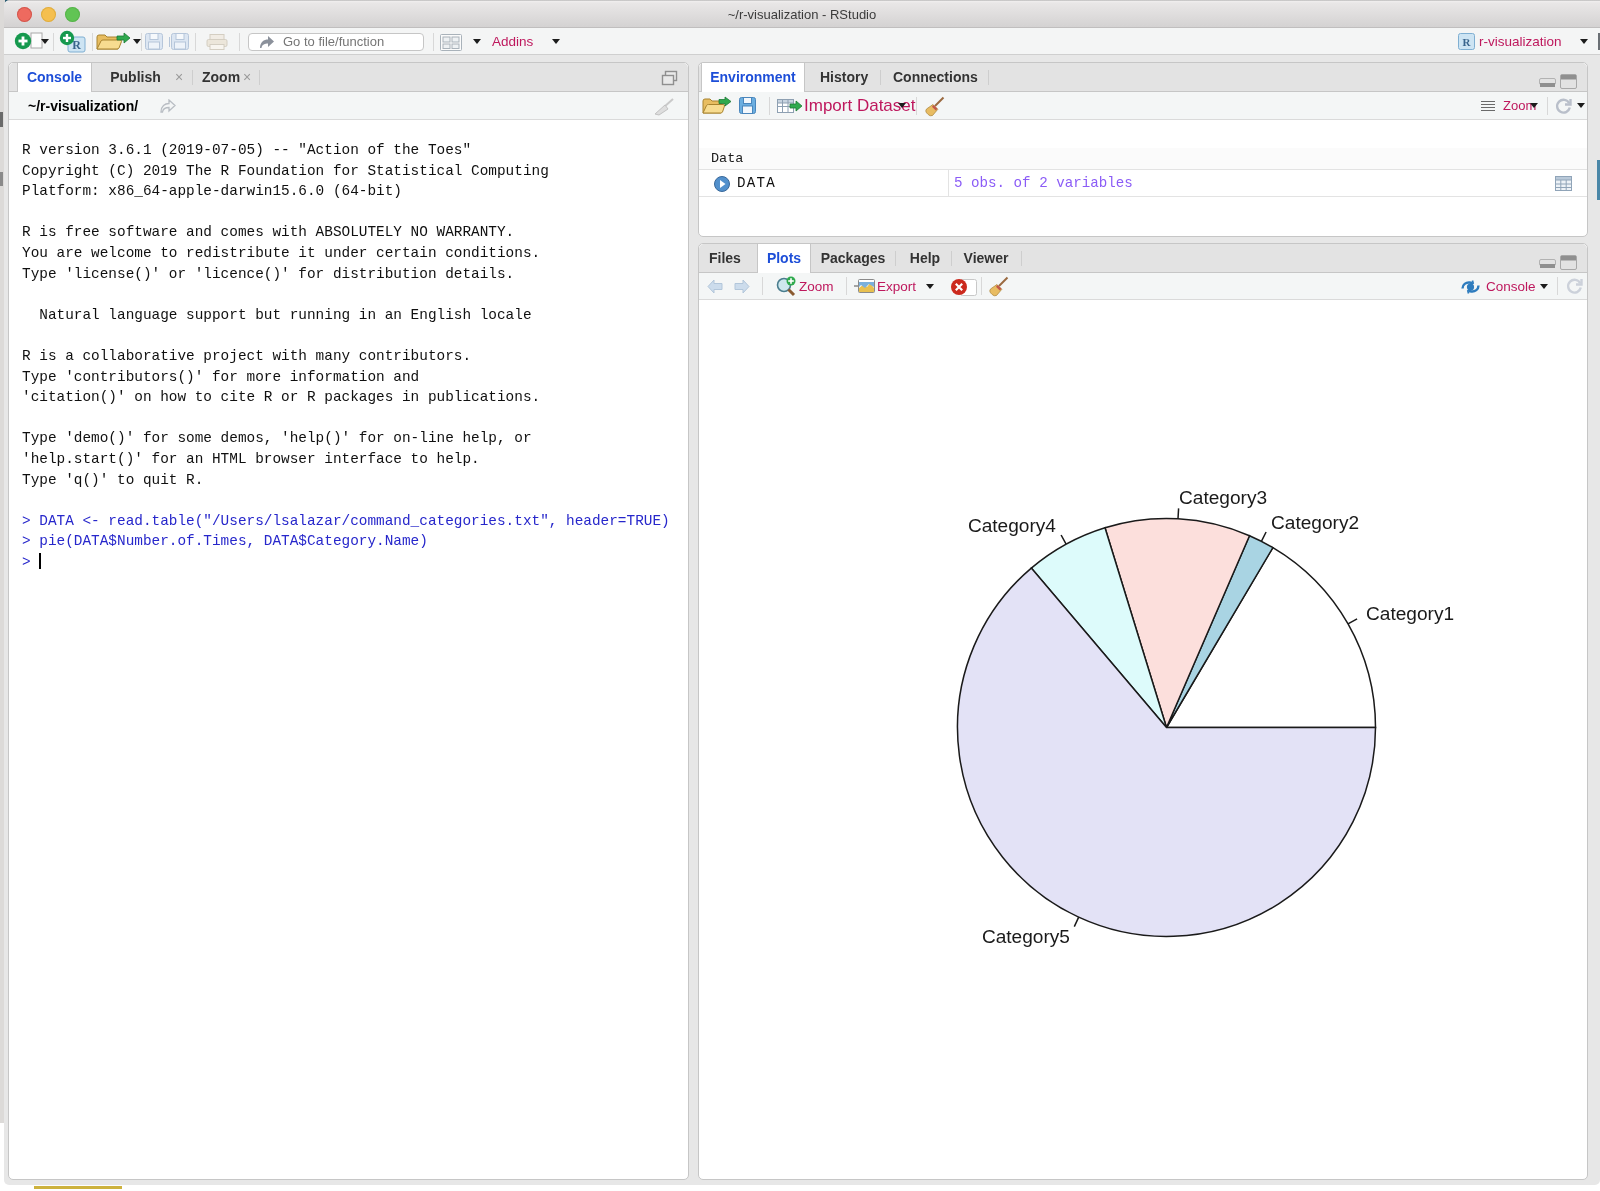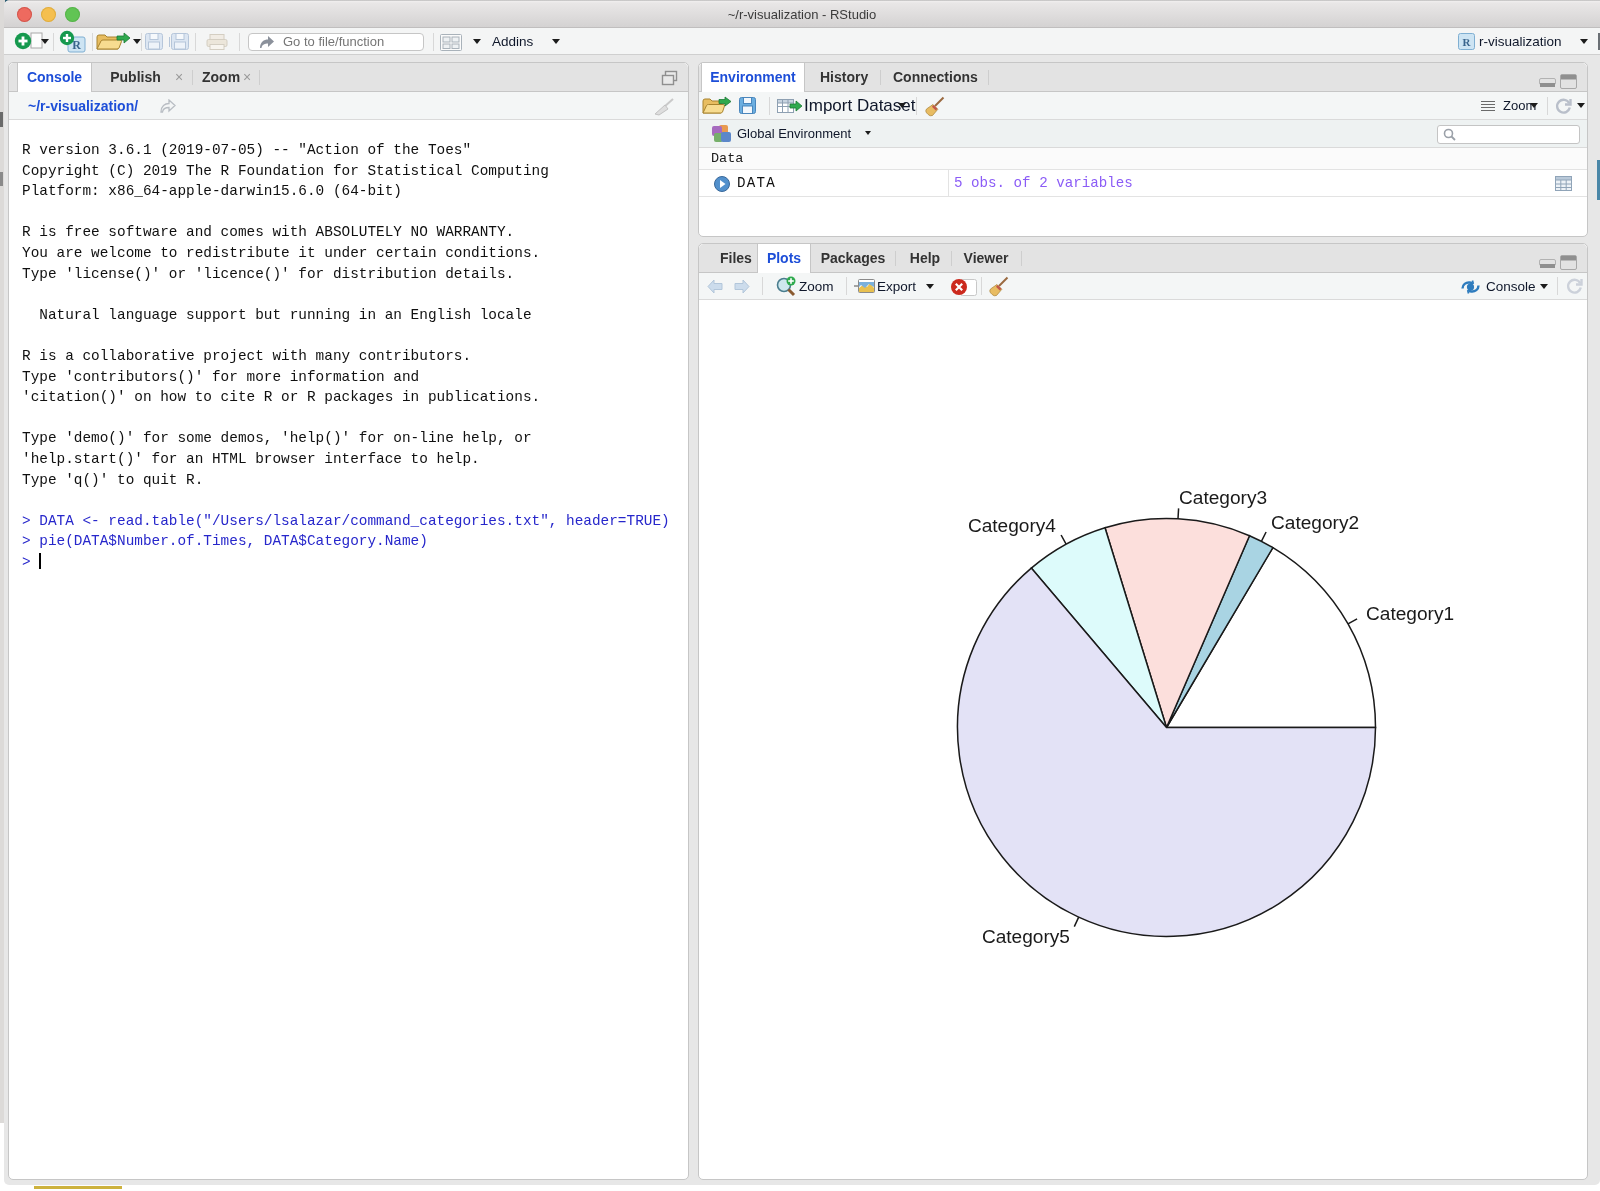--- a/index.html
+++ b/index.html
@@ -15,21 +15,21 @@
 .tsep { position:absolute; top:5px; width:1px; height:18px; background:#d8d8d8; }
 .dd { position:absolute; width:0; height:0; border-left:4px solid transparent; border-right:4px solid transparent; border-top:5px solid #1c1c1c; }
 .panel { position:absolute; background:#fff; border:1px solid #c6c6c6; border-radius:5px; }
 .tabbar { position:absolute; left:0; top:0; width:100%; height:29px; background:#e3e3e3; border-bottom:1px solid #c6c6c6; border-radius:5px 5px 0 0; }
 .tab-active { position:absolute; top:0; height:29px; background:#ffffff; border-left:1px solid #c6c6c6; border-right:1px solid #c6c6c6; }
 .tablabel { position:absolute; top:0; height:29px; line-height:29px; font-size:14px; font-weight:700; color:#1d4ed8; white-space:nowrap; }
 .tablabel.inactive { color:#333; }
 .tabx { position:absolute; top:0; height:29px; line-height:28px; font-size:14px; color:#9a9a9a; }
 .tsep2 { position:absolute; top:7px; width:1px; height:15px; background:#cecece; }
 .ptoolbar { position:absolute; left:0; width:100%; background:#f4f6f6; border-bottom:1px solid #dadada; }
-.btnlabel { position:absolute; font-size:13px; color:#0f172a; white-space:nowrap; }
+.btnlabel { position:absolute; font-size:13px; color:#be185d; white-space:nowrap; }
 #consoletext { position:absolute; left:13px; top:77px; font-family:"Liberation Mono", monospace; font-size:14.4px; line-height:20.6px; color:#101010; white-space:pre; }
 #consoletext .b { color:#2727cb; }
 #cursor { display:inline-block; width:1.5px; height:16px; background:#000; vertical-align:-3px; }
 .mono { font-family:"Liberation Mono", monospace; }
 </style>
 </head>
 <body>
 <div id="screen">
   <div id="behind"></div>
   <div style="position:absolute;left:0;top:112px;width:3px;height:15px;background:#6a6a6a;"></div>
@@ -117,21 +117,21 @@
       <div class="tabx" style="left:166px;">×</div>
       <div class="tsep2" style="left:183px;"></div>
       <div class="tablabel inactive" style="left:193px;width:36px;text-align:center;">Zoom</div>
       <div class="tabx" style="left:234px;">×</div>
       <div class="tsep2" style="left:250px;"></div>
       <svg style="position:absolute;left:652px;top:7px;" width="17" height="16">
         <rect x="4.5" y="1.5" width="11" height="9" fill="#e9e9e9" stroke="#8f8f8f" stroke-width="1.4"></rect>
         <rect x="1.5" y="5.5" width="11" height="9" fill="#e9e9e9" stroke="#8f8f8f" stroke-width="1.4"></rect>
       </svg>
       <div class="ptoolbar" style="top:29px;height:28px;">
-        <div style="position:absolute;left:19px;top:0;line-height:28px;font-size:14px;font-weight:700;color:#1d4ed8;">~/r-visualization/</div>
+        <div style="position:absolute;left:19px;top:0;line-height:28px;font-size:14px;font-weight:700;color:#000000;">~/r-visualization/</div>
         <svg style="position:absolute;left:150px;top:7px;" width="18" height="14">
           <path d="M2,13 C2,7 6,4.5 10,4.5 L10,1 L16,6.5 L10,12 L10,8.5 C7,8.5 4,9.5 3.5,13 Z" fill="none" stroke="#b8bdc3" stroke-width="1.3"></path>
         </svg>
         <svg style="position:absolute;left:644px;top:5px;" width="22" height="19">
           <path d="M20,2 L11,10" stroke="#c9c9c9" stroke-width="2"></path>
           <path d="M12,8 L15,12 L6,18 L2,17 Z" fill="#dedede" stroke="#c2c2c2"></path>
         </svg>
       </div>
       <pre id="consoletext">R version 3.6.1 (2019-07-05) -- "Action of the Toes"
 Copyright (C) 2019 The R Foundation for Statistical Computing
@@ -200,56 +200,41 @@
         </svg>
         <div class="btnlabel" style="left:804px;top:0;line-height:28px;">Zoom</div>
         <div class="dd" style="left:831px;top:11px;"></div>
         <div class="tsep" style="left:848px;top:5px;"></div>
         <svg style="position:absolute;left:856px;top:6px;" width="17" height="17">
           <path d="M14.2,5.2 A6.4,6.4 0 1 0 14.8,9.6" fill="none" stroke="#b9bfca" stroke-width="2.4"></path>
           <path d="M15.5,1 L15.5,6.5 L10,6.5" fill="none" stroke="#b9bfca" stroke-width="2.4"></path>
         </svg>
         <div class="dd" style="left:878px;top:11px;"></div>
       </div>
-      <div style="position:absolute;left:0;top:57px;width:100%;height:28px;background:#eef2f2;border-bottom:1px solid #dadada;">
-        <svg style="position:absolute;left:12px;top:4px;" width="22" height="21">
-          <rect x="8" y="1" width="9" height="9" rx="2" fill="#e89a4f"></rect>
-          <rect x="1" y="2" width="10" height="10" rx="2" fill="#a66bbf"></rect>
-          <rect x="3" y="9" width="9" height="9" rx="2" fill="#76b06a"></rect>
-          <rect x="10" y="8" width="10" height="10" rx="2" fill="#5b87c9"></rect>
-        </svg>
-        <div class="btnlabel" style="left:38px;top:0;line-height:28px;">Global Environment</div>
-        <div class="dd" style="left:166px;top:11px;border-left-width:3.5px;border-right-width:3.5px;border-top-width:4.5px;"></div>
-        <div style="position:absolute;left:738px;top:5px;width:143px;height:19px;background:#fff;border:1px solid #c4c4c4;border-radius:3px;"></div>
-        <svg style="position:absolute;left:744px;top:8px;" width="14" height="14">
-          <circle cx="5.5" cy="5.5" r="4" fill="none" stroke="#9aa0a8" stroke-width="1.6"></circle>
-          <path d="M8.5,8.5 L12,12" stroke="#9aa0a8" stroke-width="1.8"></path>
-        </svg>
-      </div>
       <div style="position:absolute;left:0;top:85px;width:100%;height:22px;background:#fbfbfb;border-bottom:1px solid #e3e3e3;">
         <div class="mono" style="position:absolute;left:12px;top:0;line-height:22px;font-size:13.5px;color:#1a1a1a;">Data</div>
       </div>
       <div style="position:absolute;left:0;top:107px;width:100%;height:27px;border-bottom:1px solid #e3e3e3;">
         <svg style="position:absolute;left:15px;top:6px;" width="16" height="16">
           <circle cx="8" cy="8" r="7.5" fill="#5290cc" stroke="#39689a"></circle>
           <path d="M6,4 L11.5,8 L6,12 Z" fill="#fff"></path>
         </svg>
         <div class="mono" style="position:absolute;left:38px;top:0;line-height:27px;font-size:14.2px;color:#111;letter-spacing:1.2px;">DATA</div>
         <div style="position:absolute;left:249px;top:0;width:1px;height:27px;background:#e3e3e3;"></div>
         <div class="mono" style="position:absolute;left:255px;top:0;line-height:27px;font-size:14.2px;color:#8b5cf6;">5 obs. of 2 variables</div>
         <svg style="position:absolute;left:856px;top:6px;" width="17" height="15">
           <rect x="0.5" y="0.5" width="16" height="14" fill="#edf2f7" stroke="#90a4b8"></rect>
           <rect x="0.5" y="0.5" width="16" height="3.5" fill="#b9c9d9" stroke="#90a4b8"></rect>
           <path d="M0.5,8 H16.5 M0.5,11.5 H16.5 M5.8,4 V14.5 M11.2,4 V14.5" stroke="#90a4b8" stroke-width="1"></path>
         </svg>
       </div>
     </div>
     <div class="panel" id="plotspanel" style="left:694px;top:243px;width:890px;height:937px;">
       <div class="tabbar"></div>
-      <div class="tablabel inactive" style="left:21px;width:31px;text-align:center;">Files</div>
+      <div class="tablabel inactive" style="left:10px;width:31px;text-align:center;">Files</div>
       <div class="tab-active" style="left:58px;width:54px;"></div>
       <div class="tablabel" style="left:65px;width:40px;text-align:center;">Plots</div>
       <div class="tablabel inactive" style="left:121px;width:66px;text-align:center;">Packages</div>
       <div class="tsep2" style="left:196px;"></div>
       <div class="tablabel inactive" style="left:210px;width:32px;text-align:center;">Help</div>
       <div class="tsep2" style="left:252px;"></div>
       <div class="tablabel inactive" style="left:264px;width:46px;text-align:center;">Viewer</div>
       <div class="tsep2" style="left:322px;"></div>
       <svg style="position:absolute;left:840px;top:11px;" width="40" height="17">
         <rect x="0.5" y="4.5" width="16" height="6" rx="1.5" fill="#e2e2e2" stroke="#b2b2b2"></rect>

